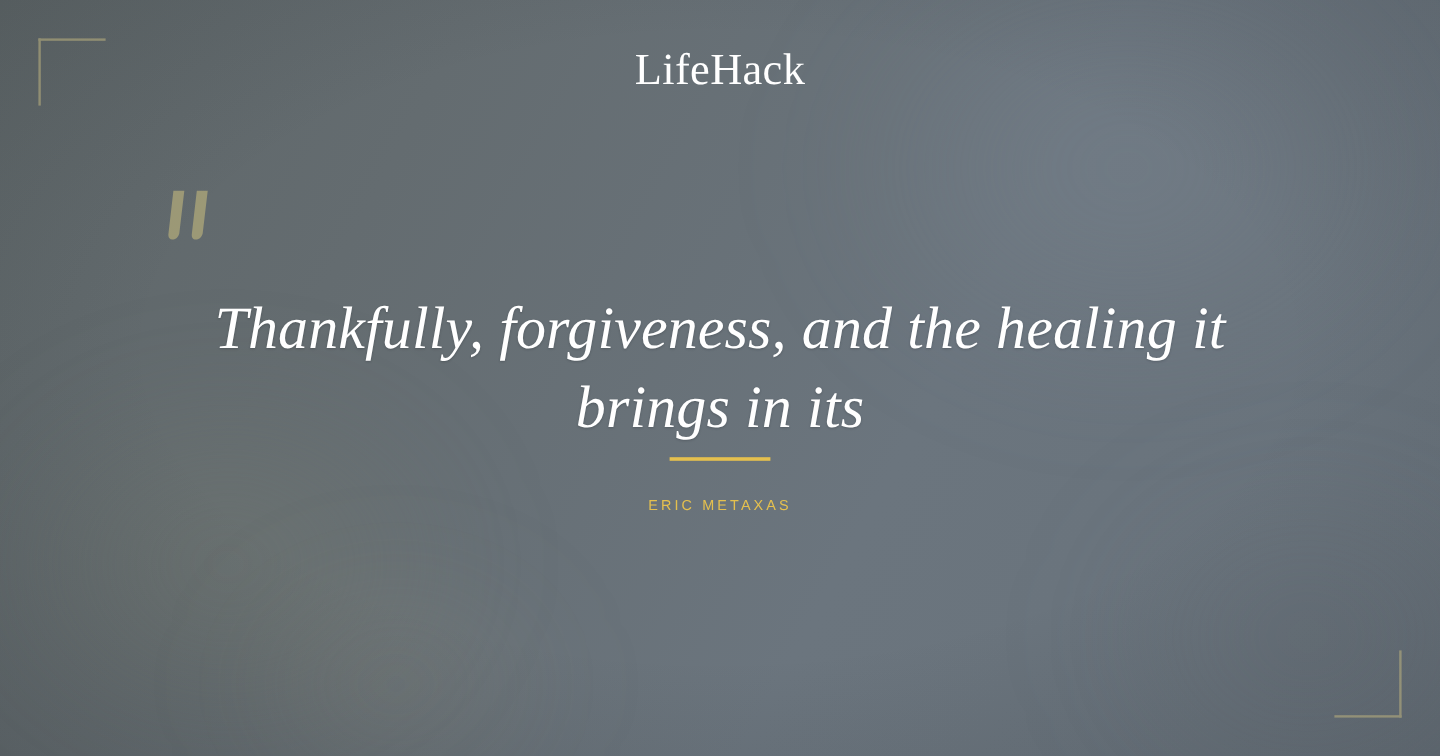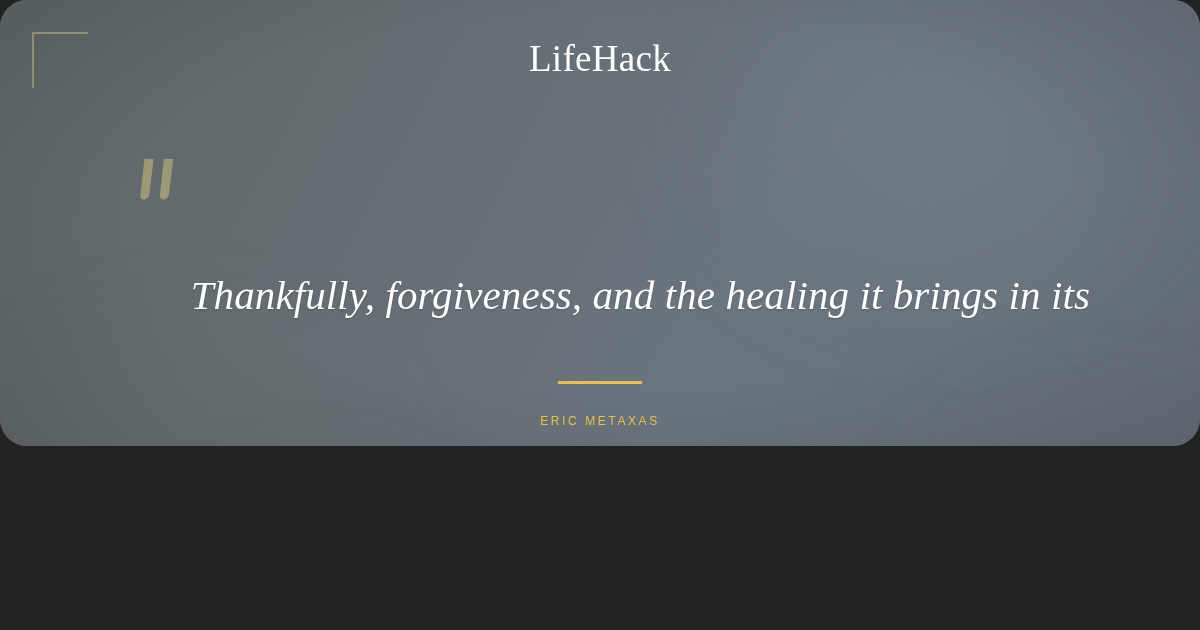--- a/index.html
+++ b/index.html
@@ -4,25 +4,24 @@
 <style>
   html, body {
     margin: 0;
     padding: 0;
     background: #222;
   }
 
   .canvas {
     position: relative;
     width: 1200px;
-    height: 446px;
+    height: 630px;
     overflow: hidden;
     background: #be185d;
     font-family: "Liberation Sans", sans-serif;
-    border-radius: 27px;
     -webkit-font-smoothing: antialiased;
   }
 
   
   .bg-base {
     position: absolute;
     inset: 0;
     background:
       linear-gradient(118deg, #5e6668 0%, #646c70 26%, #6b757e 62%, #68727b 100%);
   }
@@ -121,29 +120,28 @@
     opacity: 0.70;
   }
   .quote-mark svg { display: block; }
 
   
   .quote-text {
     position: absolute;
     left: 110px;
     top: 240px;
     width: 980px;
-    text-align: right;
+    text-align: center;
     font-family: "Liberation Serif", "DejaVu Serif", serif;
     font-style: italic;
-    font-size: 41px;
+    font-size: 50px;
     line-height: 1.32;
     color: #ffffff;
     letter-spacing: 0.1px;
     text-shadow: 0 1px 2px rgba(20,24,28,0.22);
-    margin-top: 28px;
   }
 
   
   .divider {
     position: absolute;
     left: 558px;
     top: 381px;
     width: 84px;
     height: 3px;
     background: #e5c04e;

